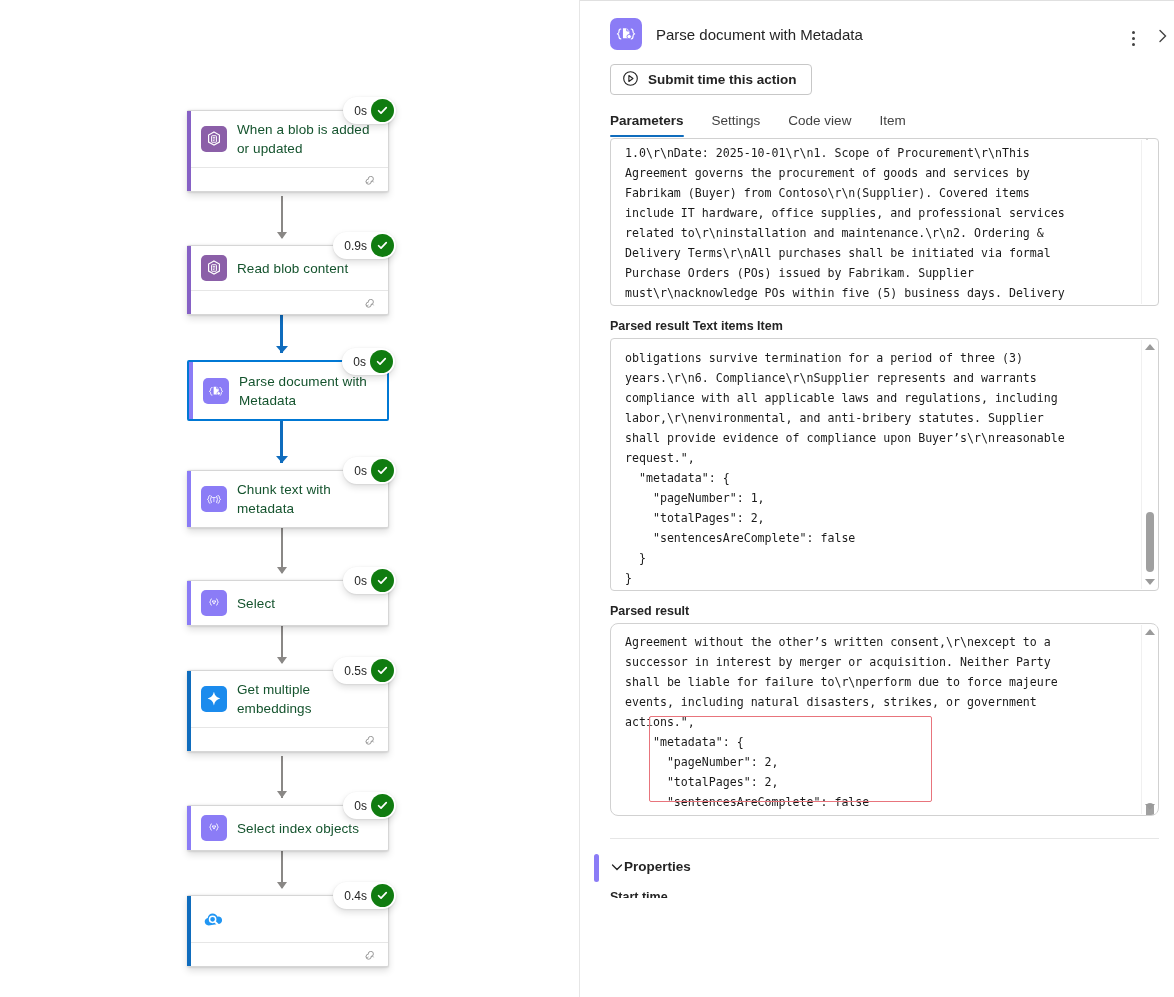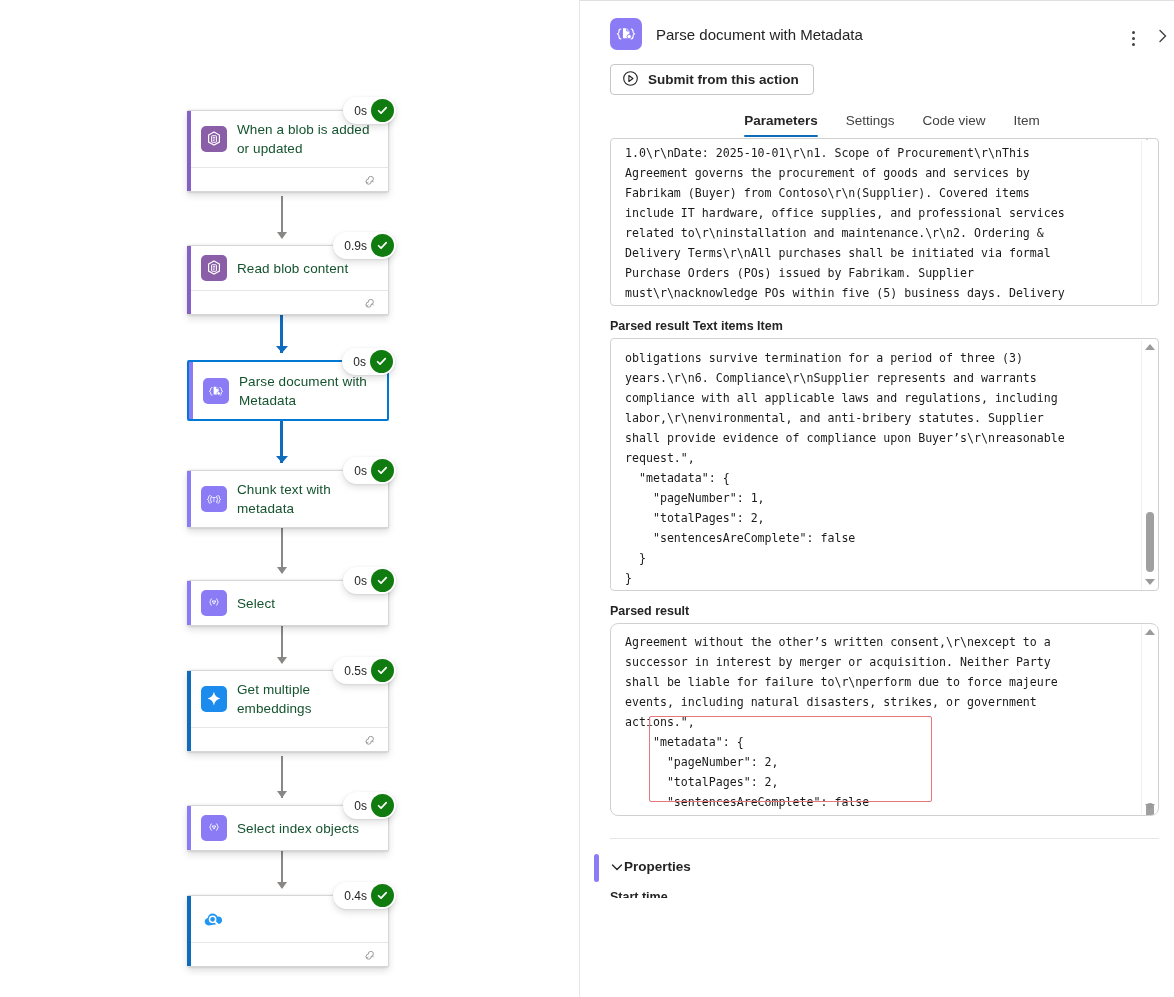--- a/index.html
+++ b/index.html
@@ -165,21 +165,20 @@
     font-weight: 600;
     cursor: pointer;
   }
 
   .tabs {
     margin: 18px 0 0 30px;
     display: flex;
     gap: 28px;
     border-bottom: none;
     position: relative;
-    justify-content: center;
   }
   .tab {
     font-size: 13.5px;
     color: #424242;
     padding-bottom: 9px;
     cursor: pointer;
     position: relative;
   }
   .tab.active { color: #242424; font-weight: 700; }
   .tab.active::after {
@@ -524,21 +523,21 @@
       </span>
     </div>
 
     <button class="submit-btn">
       <span>
         <svg width="17" height="17" viewBox="0 0 18 18">
             <circle cx="9" cy="9" r="7.2" fill="none" stroke="#242424" stroke-width="1.2"></circle>
             <path d="M7.3 5.9l4.3 3.1-4.3 3.1z" fill="none" stroke="#242424" stroke-width="1.2" stroke-linejoin="round"></path>
           </svg>
       </span>
-      <span>Submit from this action</span>
+      <span>Submit time this action</span>
     </button>
 
     <div class="tabs">
       <div class="tab active">Parameters</div>
       <div class="tab">Settings</div>
       <div class="tab">Code view</div>
       <div class="tab">Item</div>
     </div>
 
     

